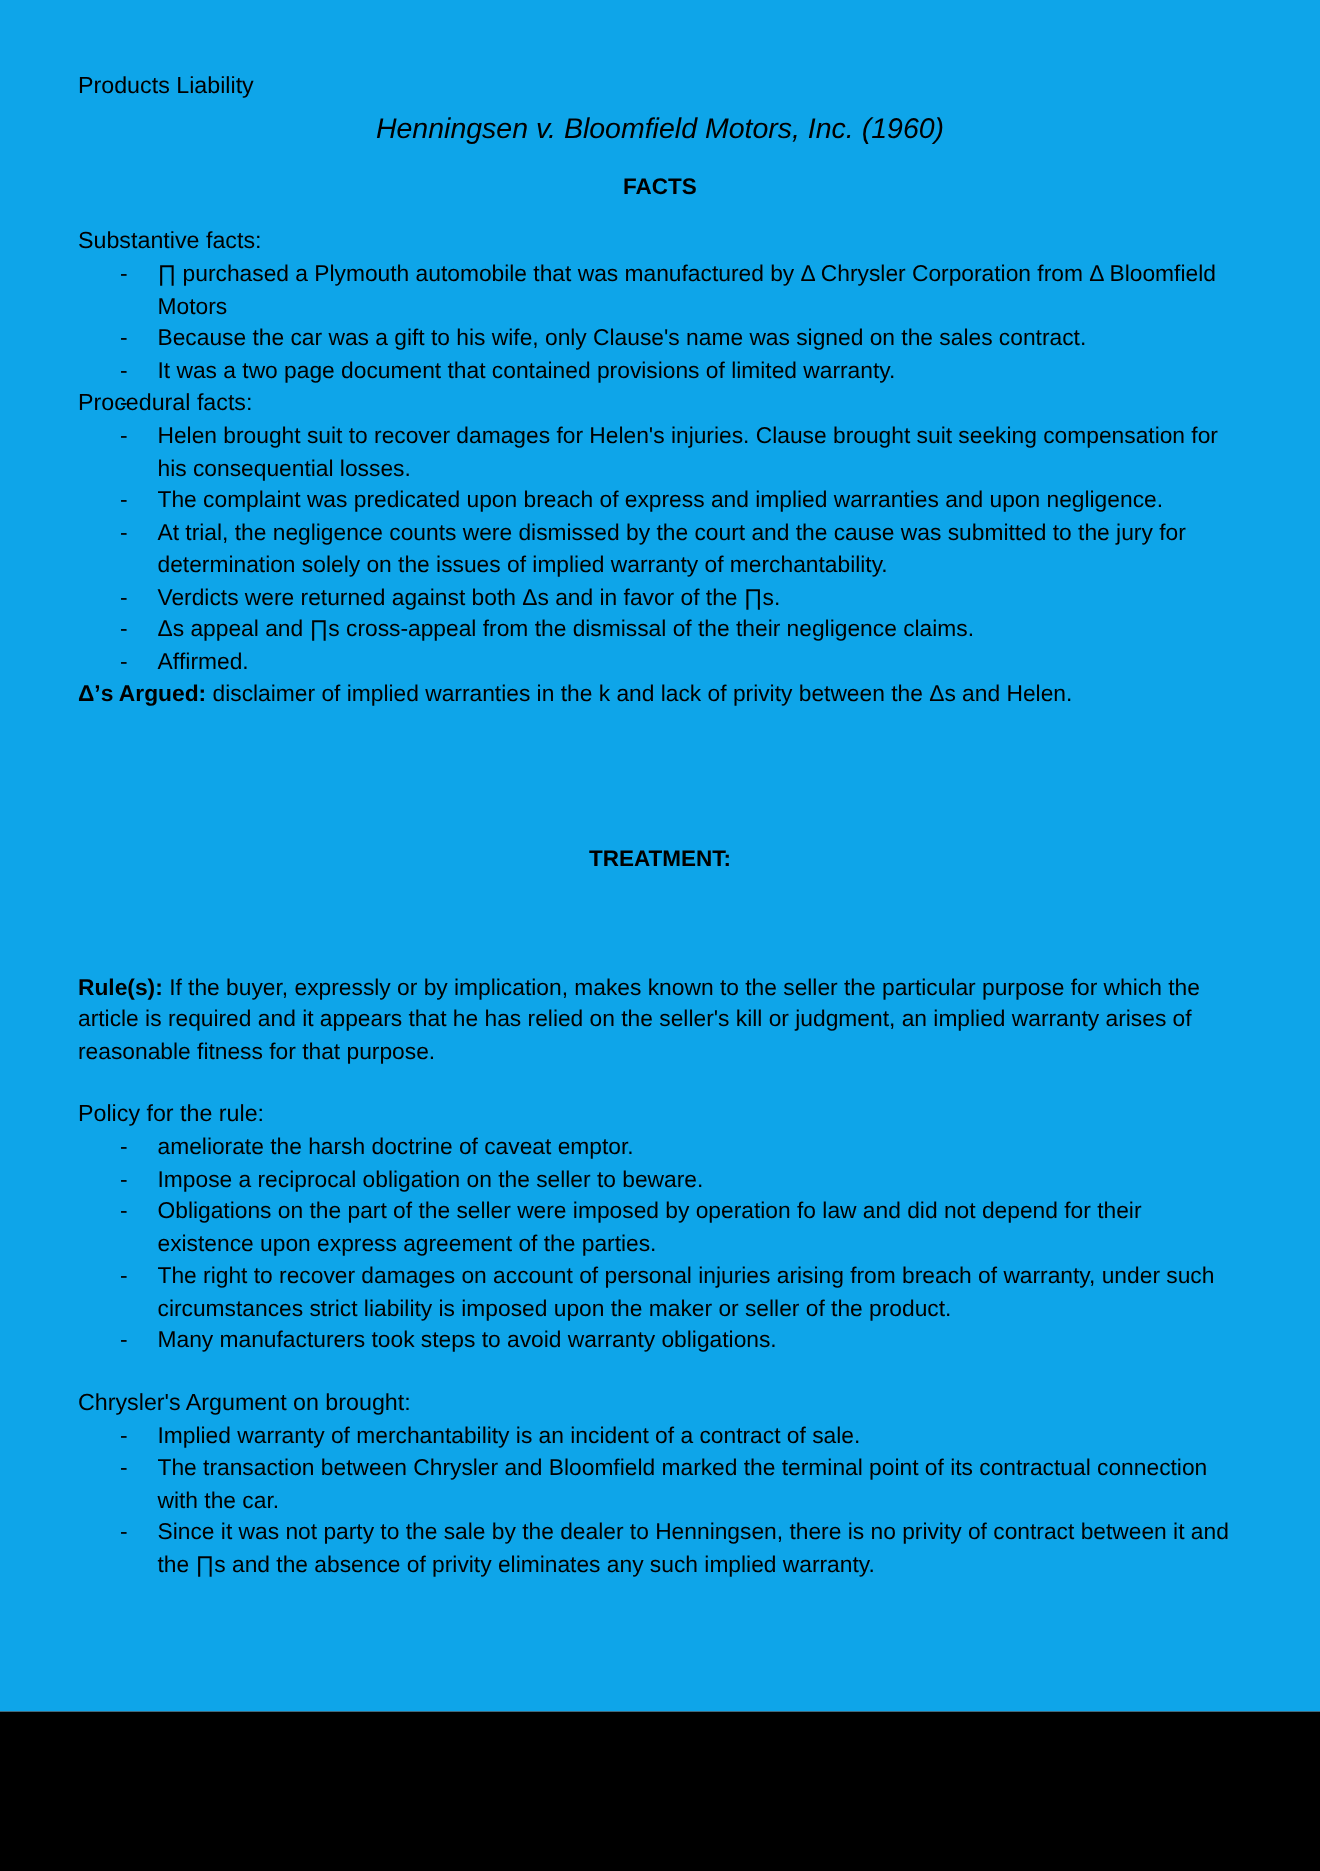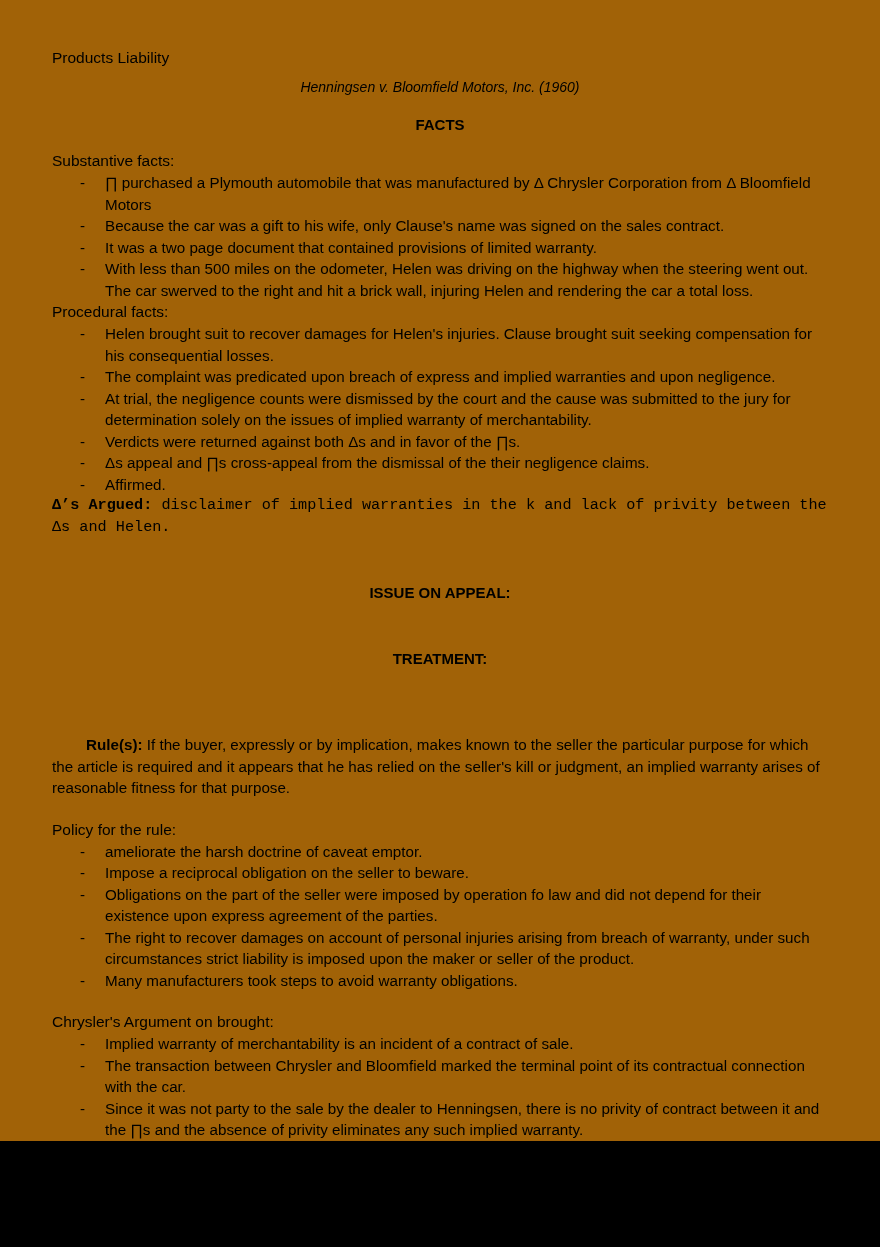--- a/index.html
+++ b/index.html
@@ -12,41 +12,41 @@
     height: 1247px;
     position: relative;
     font-family: "Liberation Sans", sans-serif;
     color: #000000;
     overflow: hidden;
   }
   .page {
     position: relative;
     width: 880px;
     height: 1141px;
-    background: #a16207;
+    background: #0ea5e9;
     box-sizing: border-box;
     padding: 48px 52px 0 52px;
   }
   .footer-bar {
     position: absolute;
     left: 0;
     top: 1141px;
     width: 880px;
     height: 106px;
     background: #000000;
   }
   .header-line {
     font-size: 15.5px;
     line-height: 20px;
     margin: 0 0 8px 0;
   }
   .case-title {
     text-align: center;
     font-style: italic;
-    font-size: 14px;
+    font-size: 19px;
     line-height: 22px;
     margin: 0 0 16px 0;
   }
   .section-heading {
     text-align: center;
     font-weight: bold;
     font-size: 15px;
     line-height: 22px;
     margin: 0;
   }
@@ -70,33 +70,31 @@
   }
   .bullets li .dash {
     position: absolute;
     left: 28px;
     top: 0;
   }
   .inline-para {
     font-size: 15.2px;
     line-height: 21.5px;
     margin: 0;
-    font-family: Liberation Mono, monospace;
   }
   .inline-para .lead {
     font-weight: bold;
   }
   .para {
     font-size: 15.2px;
     line-height: 21.5px;
     margin: 0;
   }
   .para .lead {
     font-weight: bold;
-    margin-left: 34px;
   }
   .gap-xl { height: 44px; }
   .gap-md { height: 20px; }
   .spacer-facts { height: 14px; }
 </style>
 </head>
 <body>
 
 <div class="page">
 
@@ -107,39 +105,38 @@
   <div class="section-heading">FACTS</div>
 
   <div class="spacer-facts"></div>
 
   <div class="block-label">Substantive facts:</div>
 
   <ul class="bullets">
     <li><span class="dash">-</span><span>∏ purchased a Plymouth automobile that was manufactured by Δ Chrysler Corporation from Δ Bloomfield Motors</span></li>
     <li><span class="dash">-</span><span>Because the car was a gift to his wife, only Clause's name was signed on the sales contract.</span></li>
     <li><span class="dash">-</span><span>It was a two page document that contained provisions of limited warranty.</span></li>
-    <li><span class="dash">-</span><span>With less than 500 miles on the odometer, Helen was driving on the highway when the steering went out. The car swerved to the right and hit a brick wall, injuring Helen and rendering the car a total loss.</span></li>
+    <li><span class="dash">-</span></li>
   </ul>
 
   <div class="block-label">Procedural facts:</div>
 
   <ul class="bullets">
     <li><span class="dash">-</span><span>Helen brought suit to recover damages for Helen's injuries. Clause brought suit seeking compensation for his consequential losses.</span></li>
     <li><span class="dash">-</span><span>The complaint was predicated upon breach of express and implied warranties and upon negligence.</span></li>
     <li><span class="dash">-</span><span>At trial, the negligence counts were dismissed by the court and the cause was submitted to the jury for determination solely on the issues of implied warranty of merchantability.</span></li>
     <li><span class="dash">-</span><span>Verdicts were returned against both Δs and in favor of the ∏s.</span></li>
     <li><span class="dash">-</span><span>Δs appeal and ∏s cross-appeal from the dismissal of the their negligence claims.</span></li>
     <li><span class="dash">-</span><span>Afﬁrmed.</span></li>
   </ul>
 
   <p class="inline-para"><span class="lead">Δ’s Argued:</span><span> disclaimer of implied warranties in the k and lack of privity between the Δs and Helen.</span></p>
 
   <div class="gap-xl"></div>
 
-  <div class="section-heading">ISSUE ON APPEAL:</div>
 
   <div class="gap-xl"></div>
 
   <div class="section-heading">TREATMENT:</div>
 
   <div class="gap-xl"></div>
   <div class="gap-md"></div>
 
   <p class="para"><span class="lead">Rule(s):</span><span> If the buyer, expressly or by implication, makes known to the seller the particular purpose for which the article is required and it appears that he has relied on the seller's kill or judgment, an implied warranty arises of reasonable fitness for that purpose.</span></p>
 

